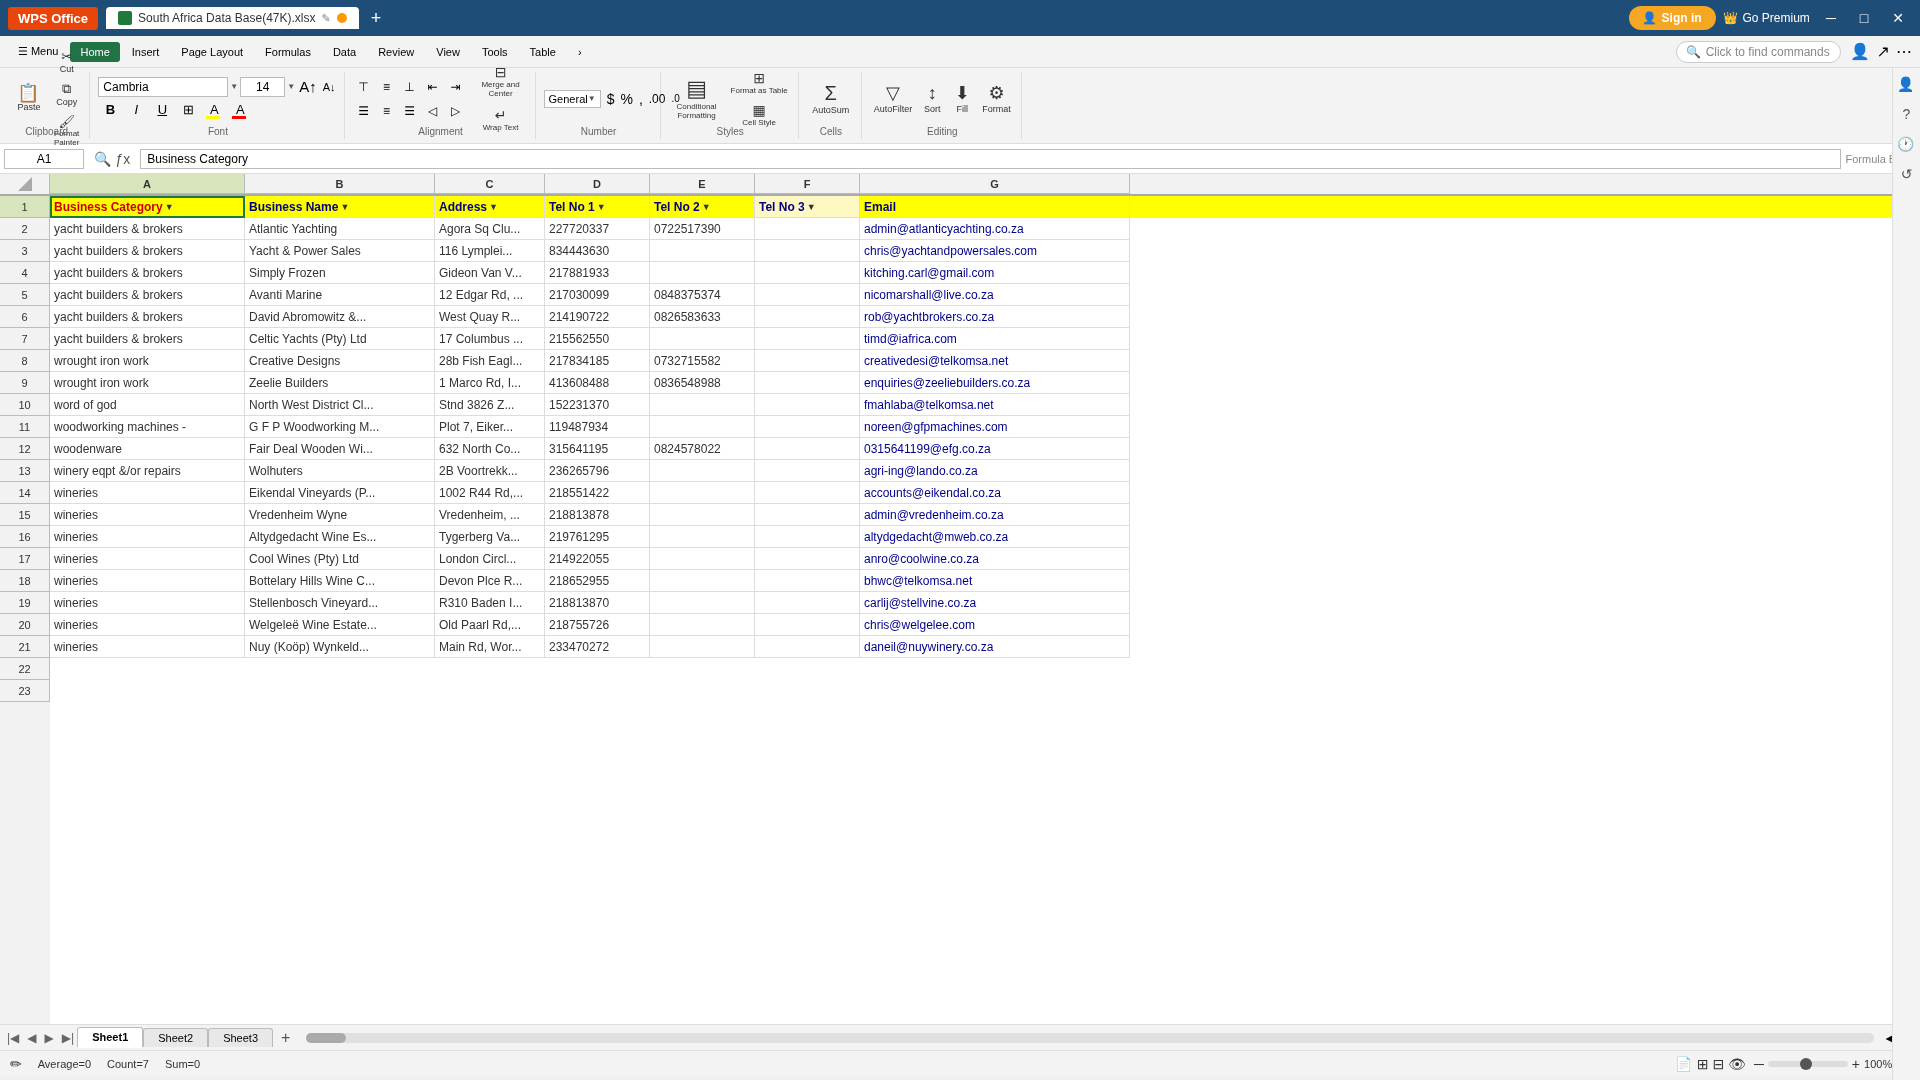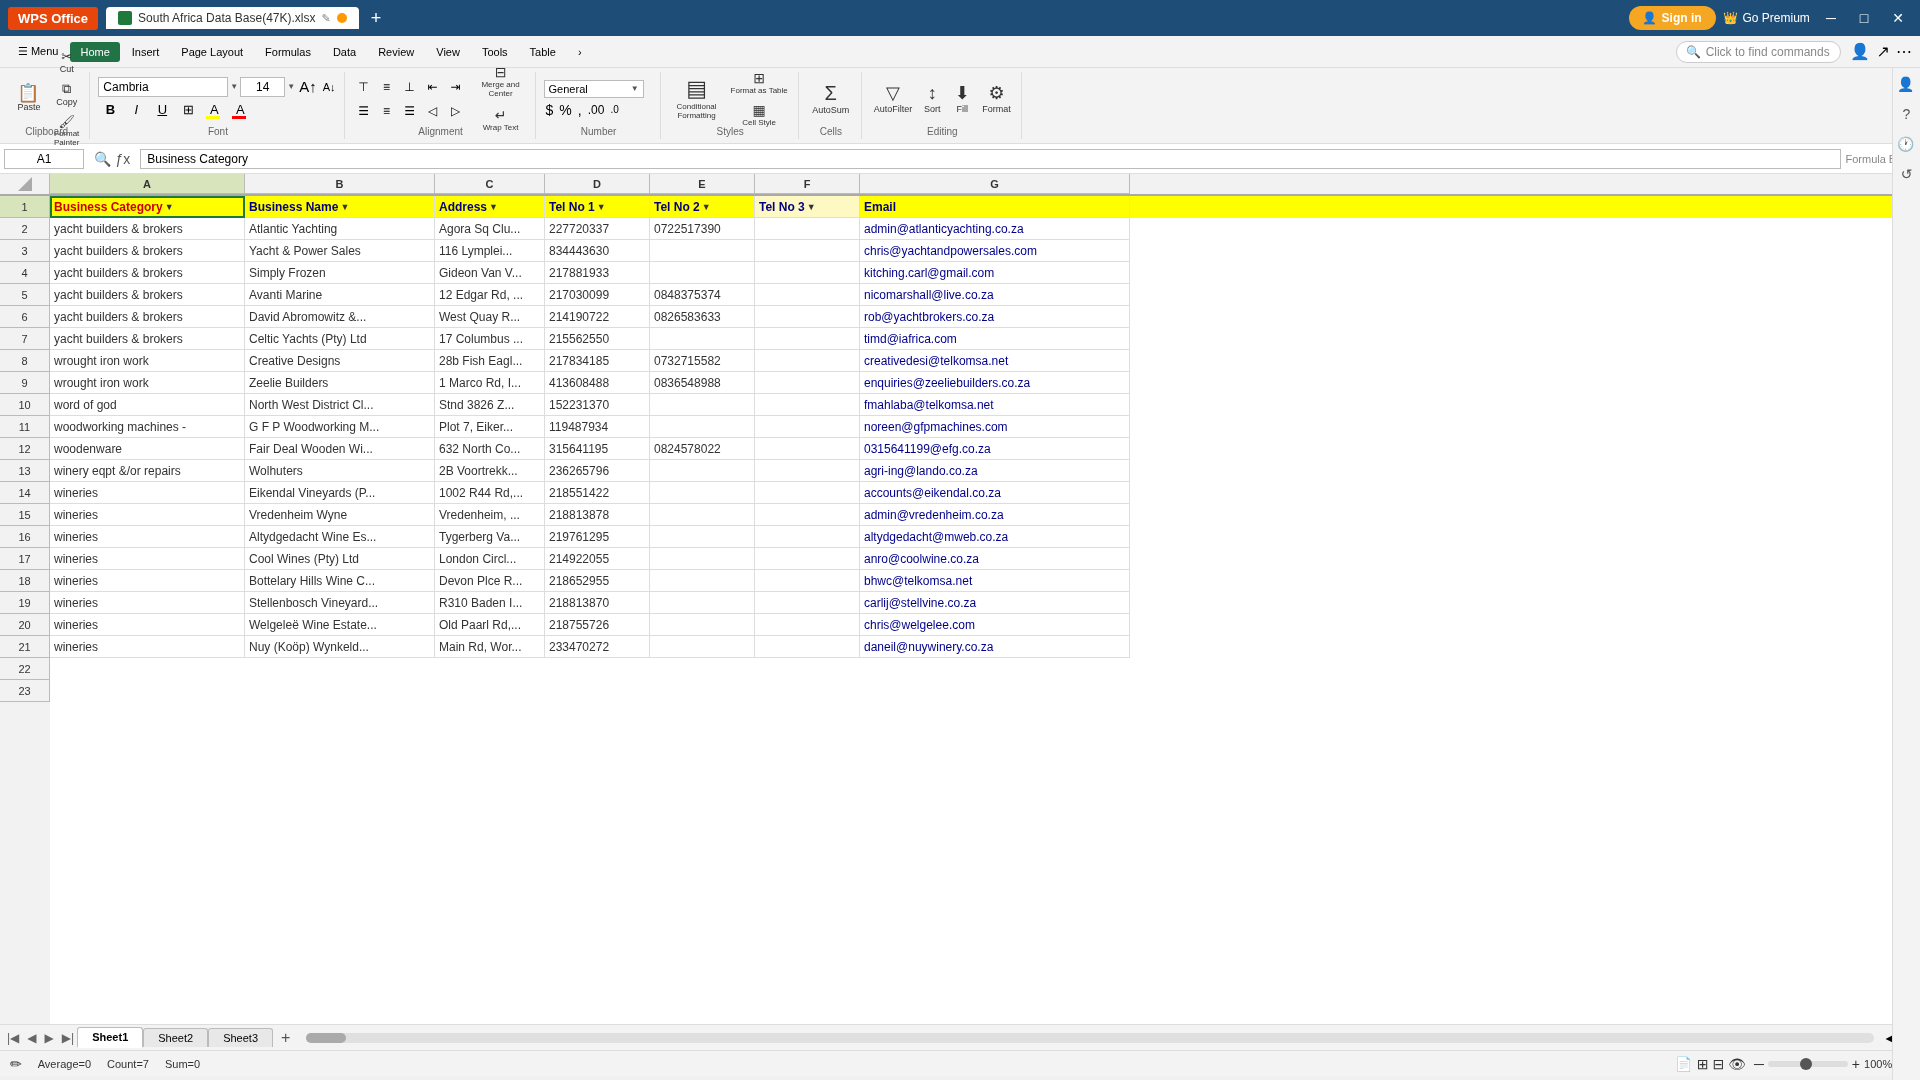--- a/index.html
+++ b/index.html
@@ -224,21 +224,21 @@
           <span style="font-size:14px;">↵</span>
           <span class="tb-label" style="font-size:8px;">Wrap Text</span>
         </div>
       </div>
     </div>
     <span class="ribbon-group-label">Alignment</span>
   </div>
 
   <div class="ribbon-group">
     <div class="ribbon-group-content">
-      <div style="display:flex;flex-direction:column;gap:4px;width:110px;">
+      <div style="display:flex;flex-direction:row;gap:4px;width:110px;">
         <div class="number-fmt-box">
           <span>General</span>
           <span class="dropdown-arrow">▼</span>
         </div>
         <div style="display:flex;gap:2px;align-items:center;">
           <span style="font-size:14px;cursor:pointer;padding:0 2px;">$</span>
           <span style="font-size:14px;cursor:pointer;padding:0 2px;">%</span>
           <span style="font-size:14px;cursor:pointer;padding:0 2px;">,</span>
           <span style="font-size:12px;cursor:pointer;padding:0 2px;">.00</span>
           <span style="font-size:10px;cursor:pointer;padding:0 2px;">.0</span>

